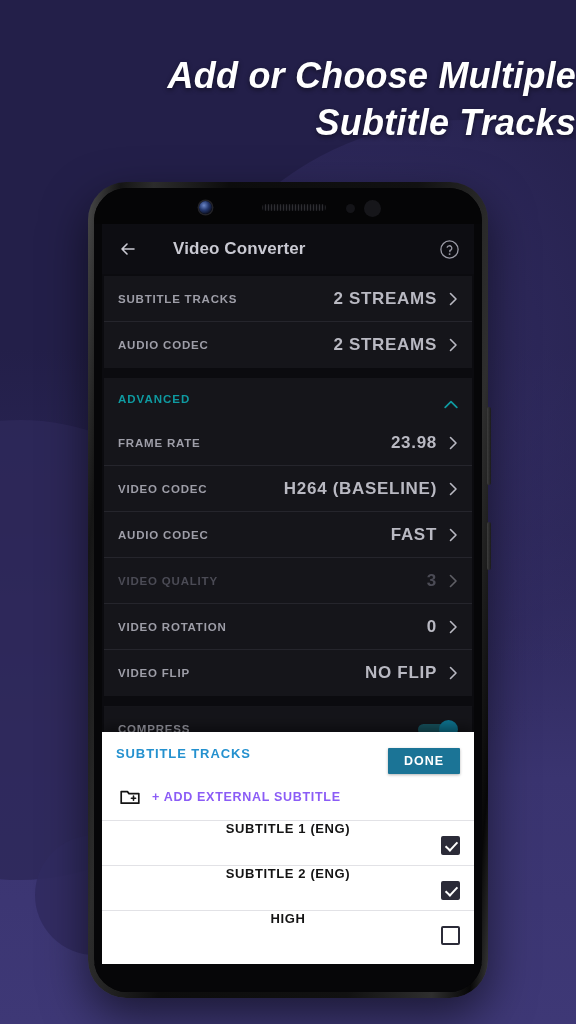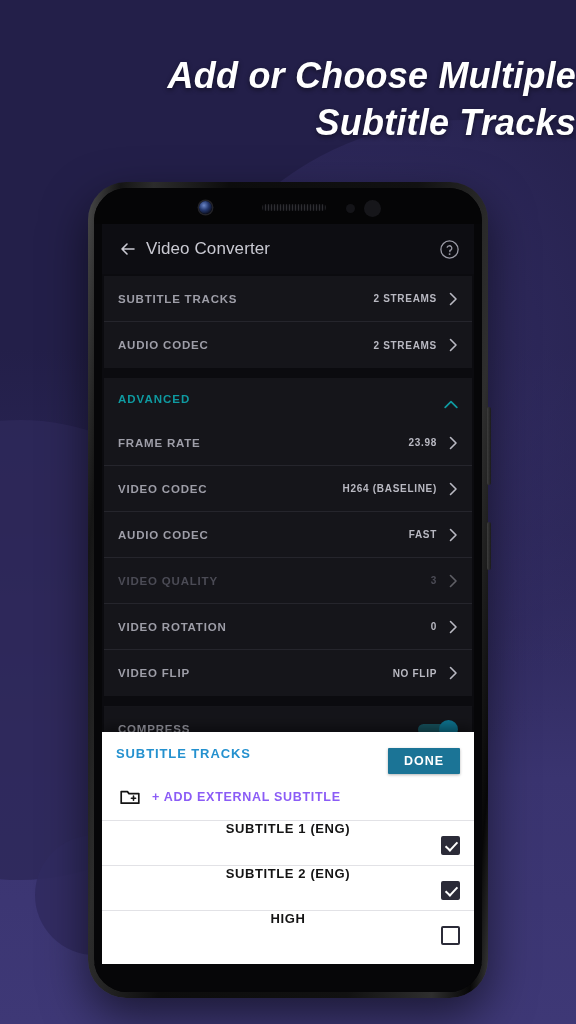--- a/index.html
+++ b/index.html
@@ -181,24 +181,24 @@
     box-sizing: border-box;
   }
   .back-arrow {
     width: 26px; height: 26px;
     position: relative;
     flex: 0 0 auto;
     cursor: pointer;
   }
   .back-arrow svg { display:block; }
   .appbar-title {
-    margin-left: 4px;
+    margin-left: 31px;
     color: #c9c9d2;
     font-size: 17px;
-    font-weight: normal;
+    font-weight: bold;
     letter-spacing: .1px;
   }
   .help-icon {
     margin-left: auto;
     width: 21px; height: 21px;
     cursor: pointer;
   }
 
   
   .settings {
@@ -224,21 +224,21 @@
   .row:last-child { border-bottom: none; }
   .row-label {
     color: #9e9ea8;
     font-size: 11.5px;
     font-weight: bold;
     letter-spacing: .8px;
   }
   .row-value {
     margin-left: auto;
     color: #b9b9c2;
-    font-size: 10px;
+    font-size: 17px;
     font-weight: bold;
     letter-spacing: .7px;
   }
   .row-chev {
     margin-left: 12px;
     width: 9px; height: 14px;
     flex: 0 0 auto;
   }
   .row.disabled .row-label { color: #4b4b55; }
   .row.disabled .row-value { color: #4b4b55; }

